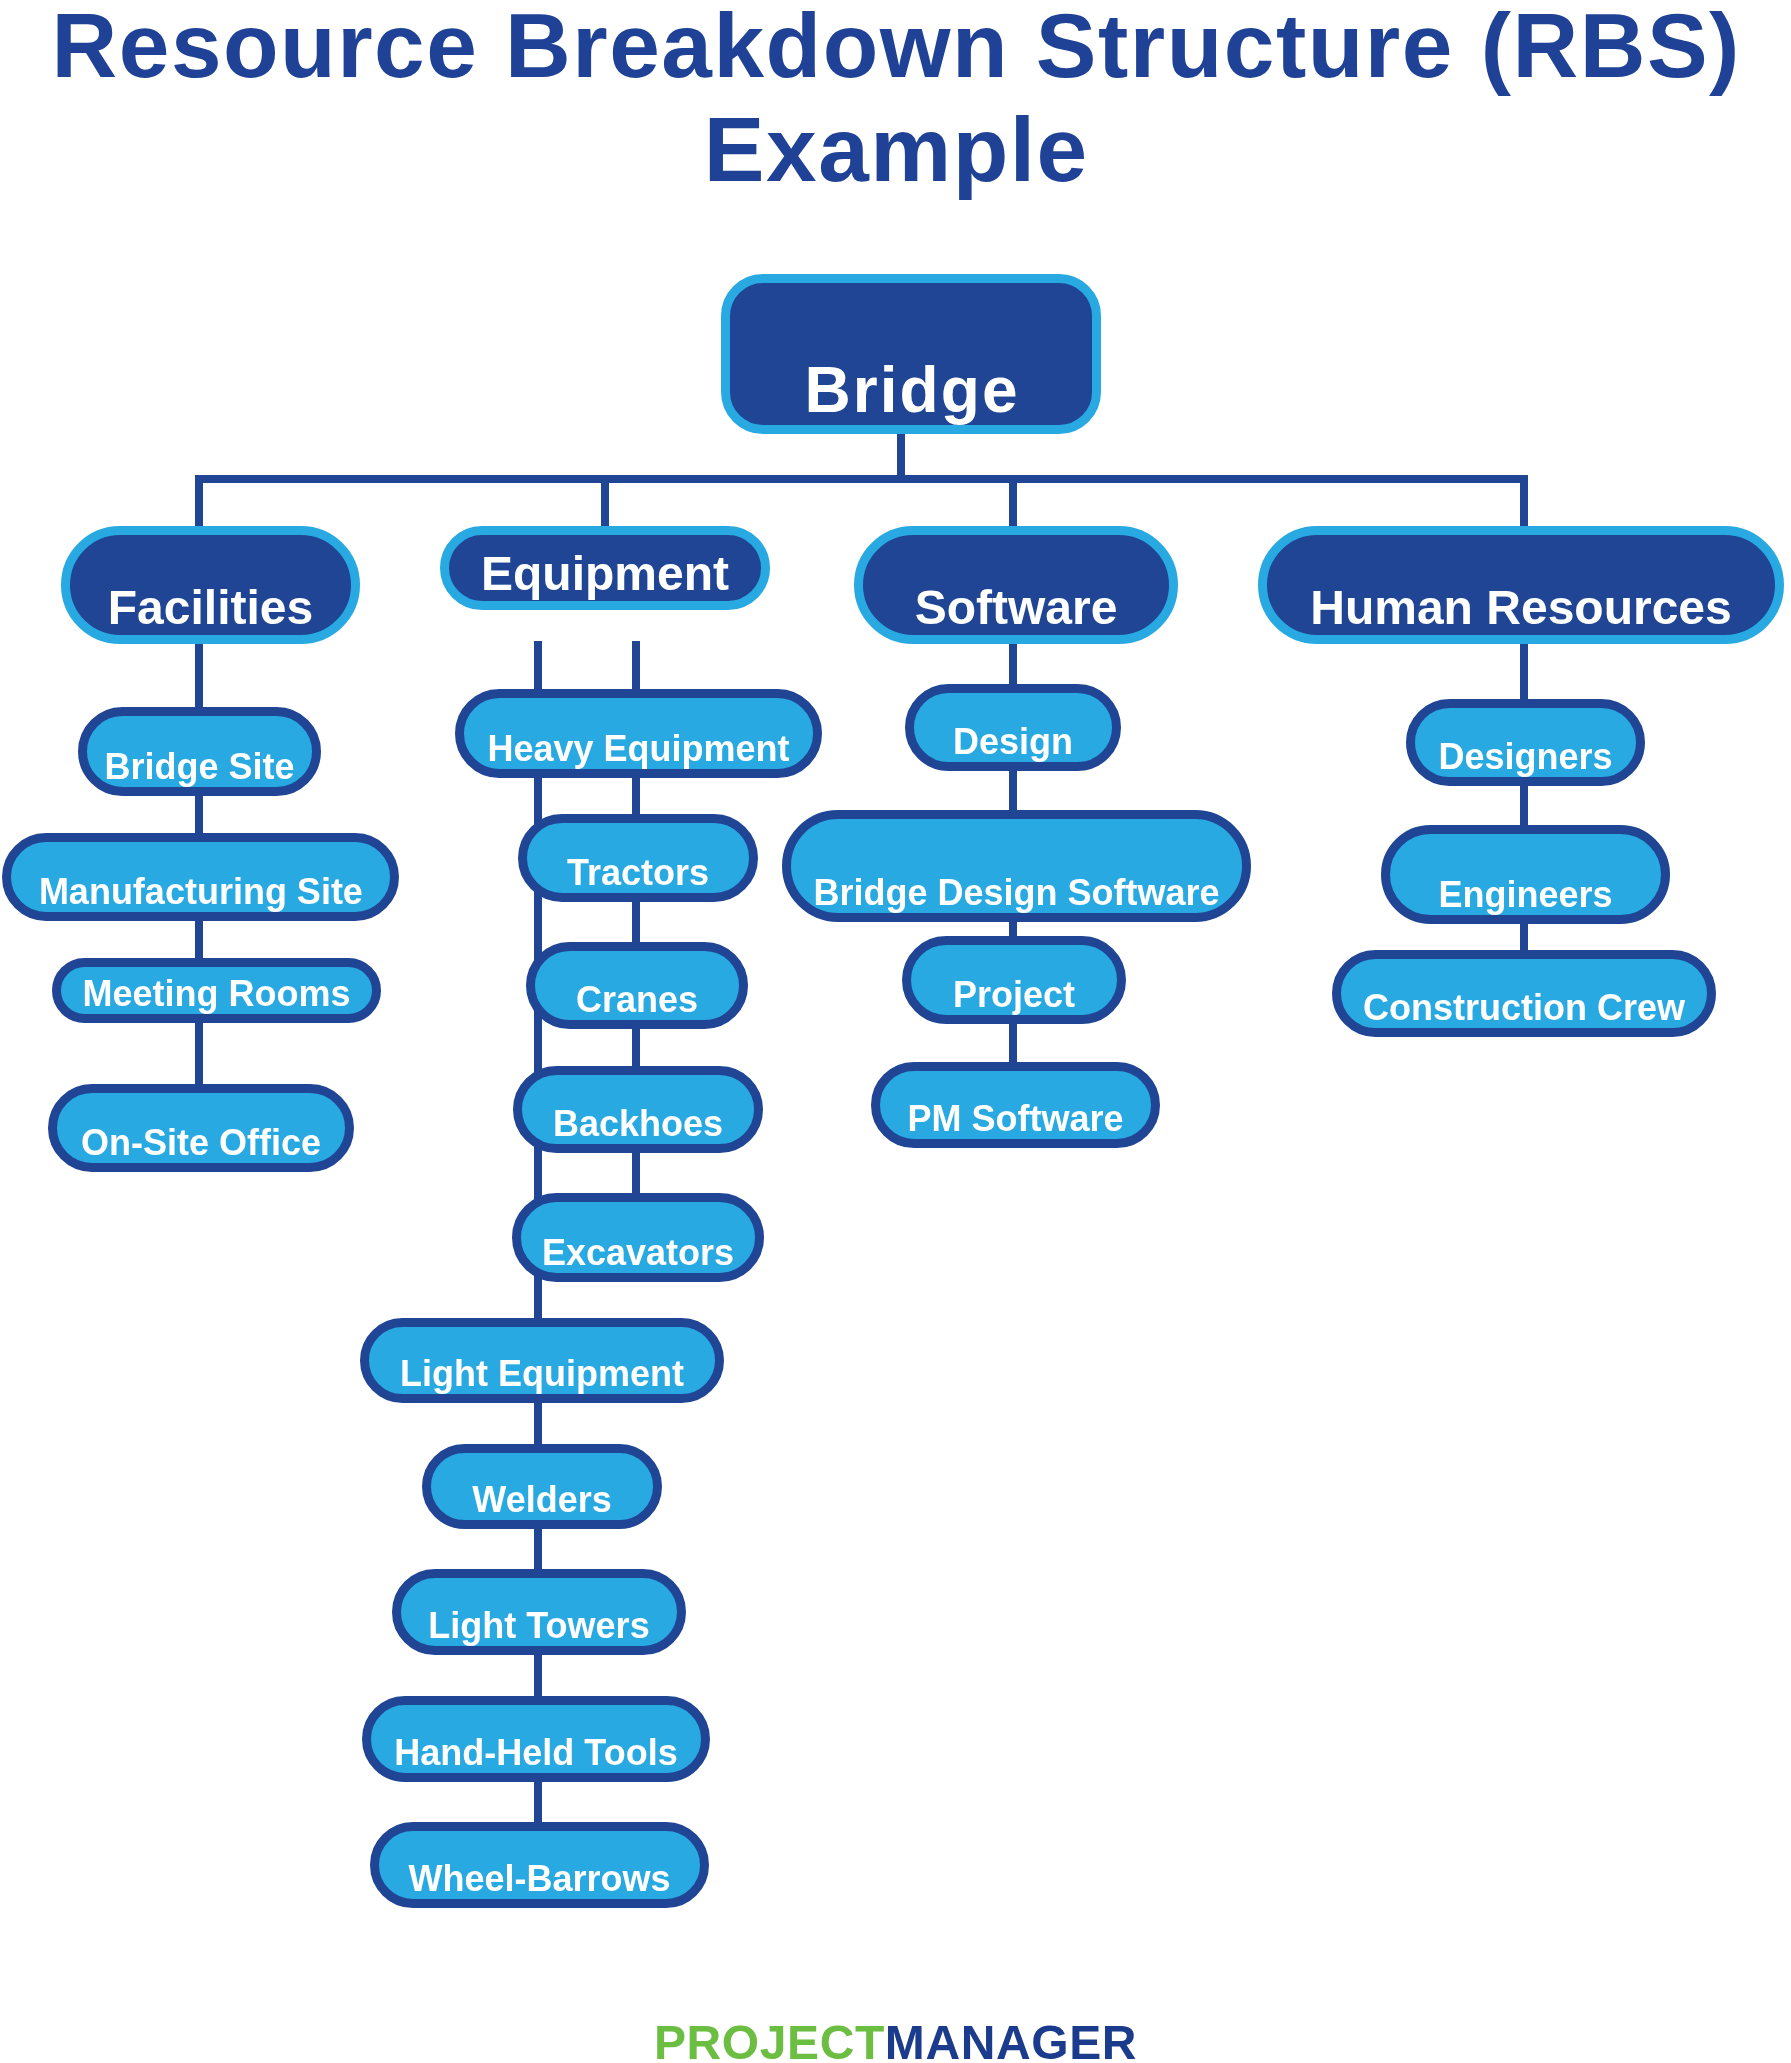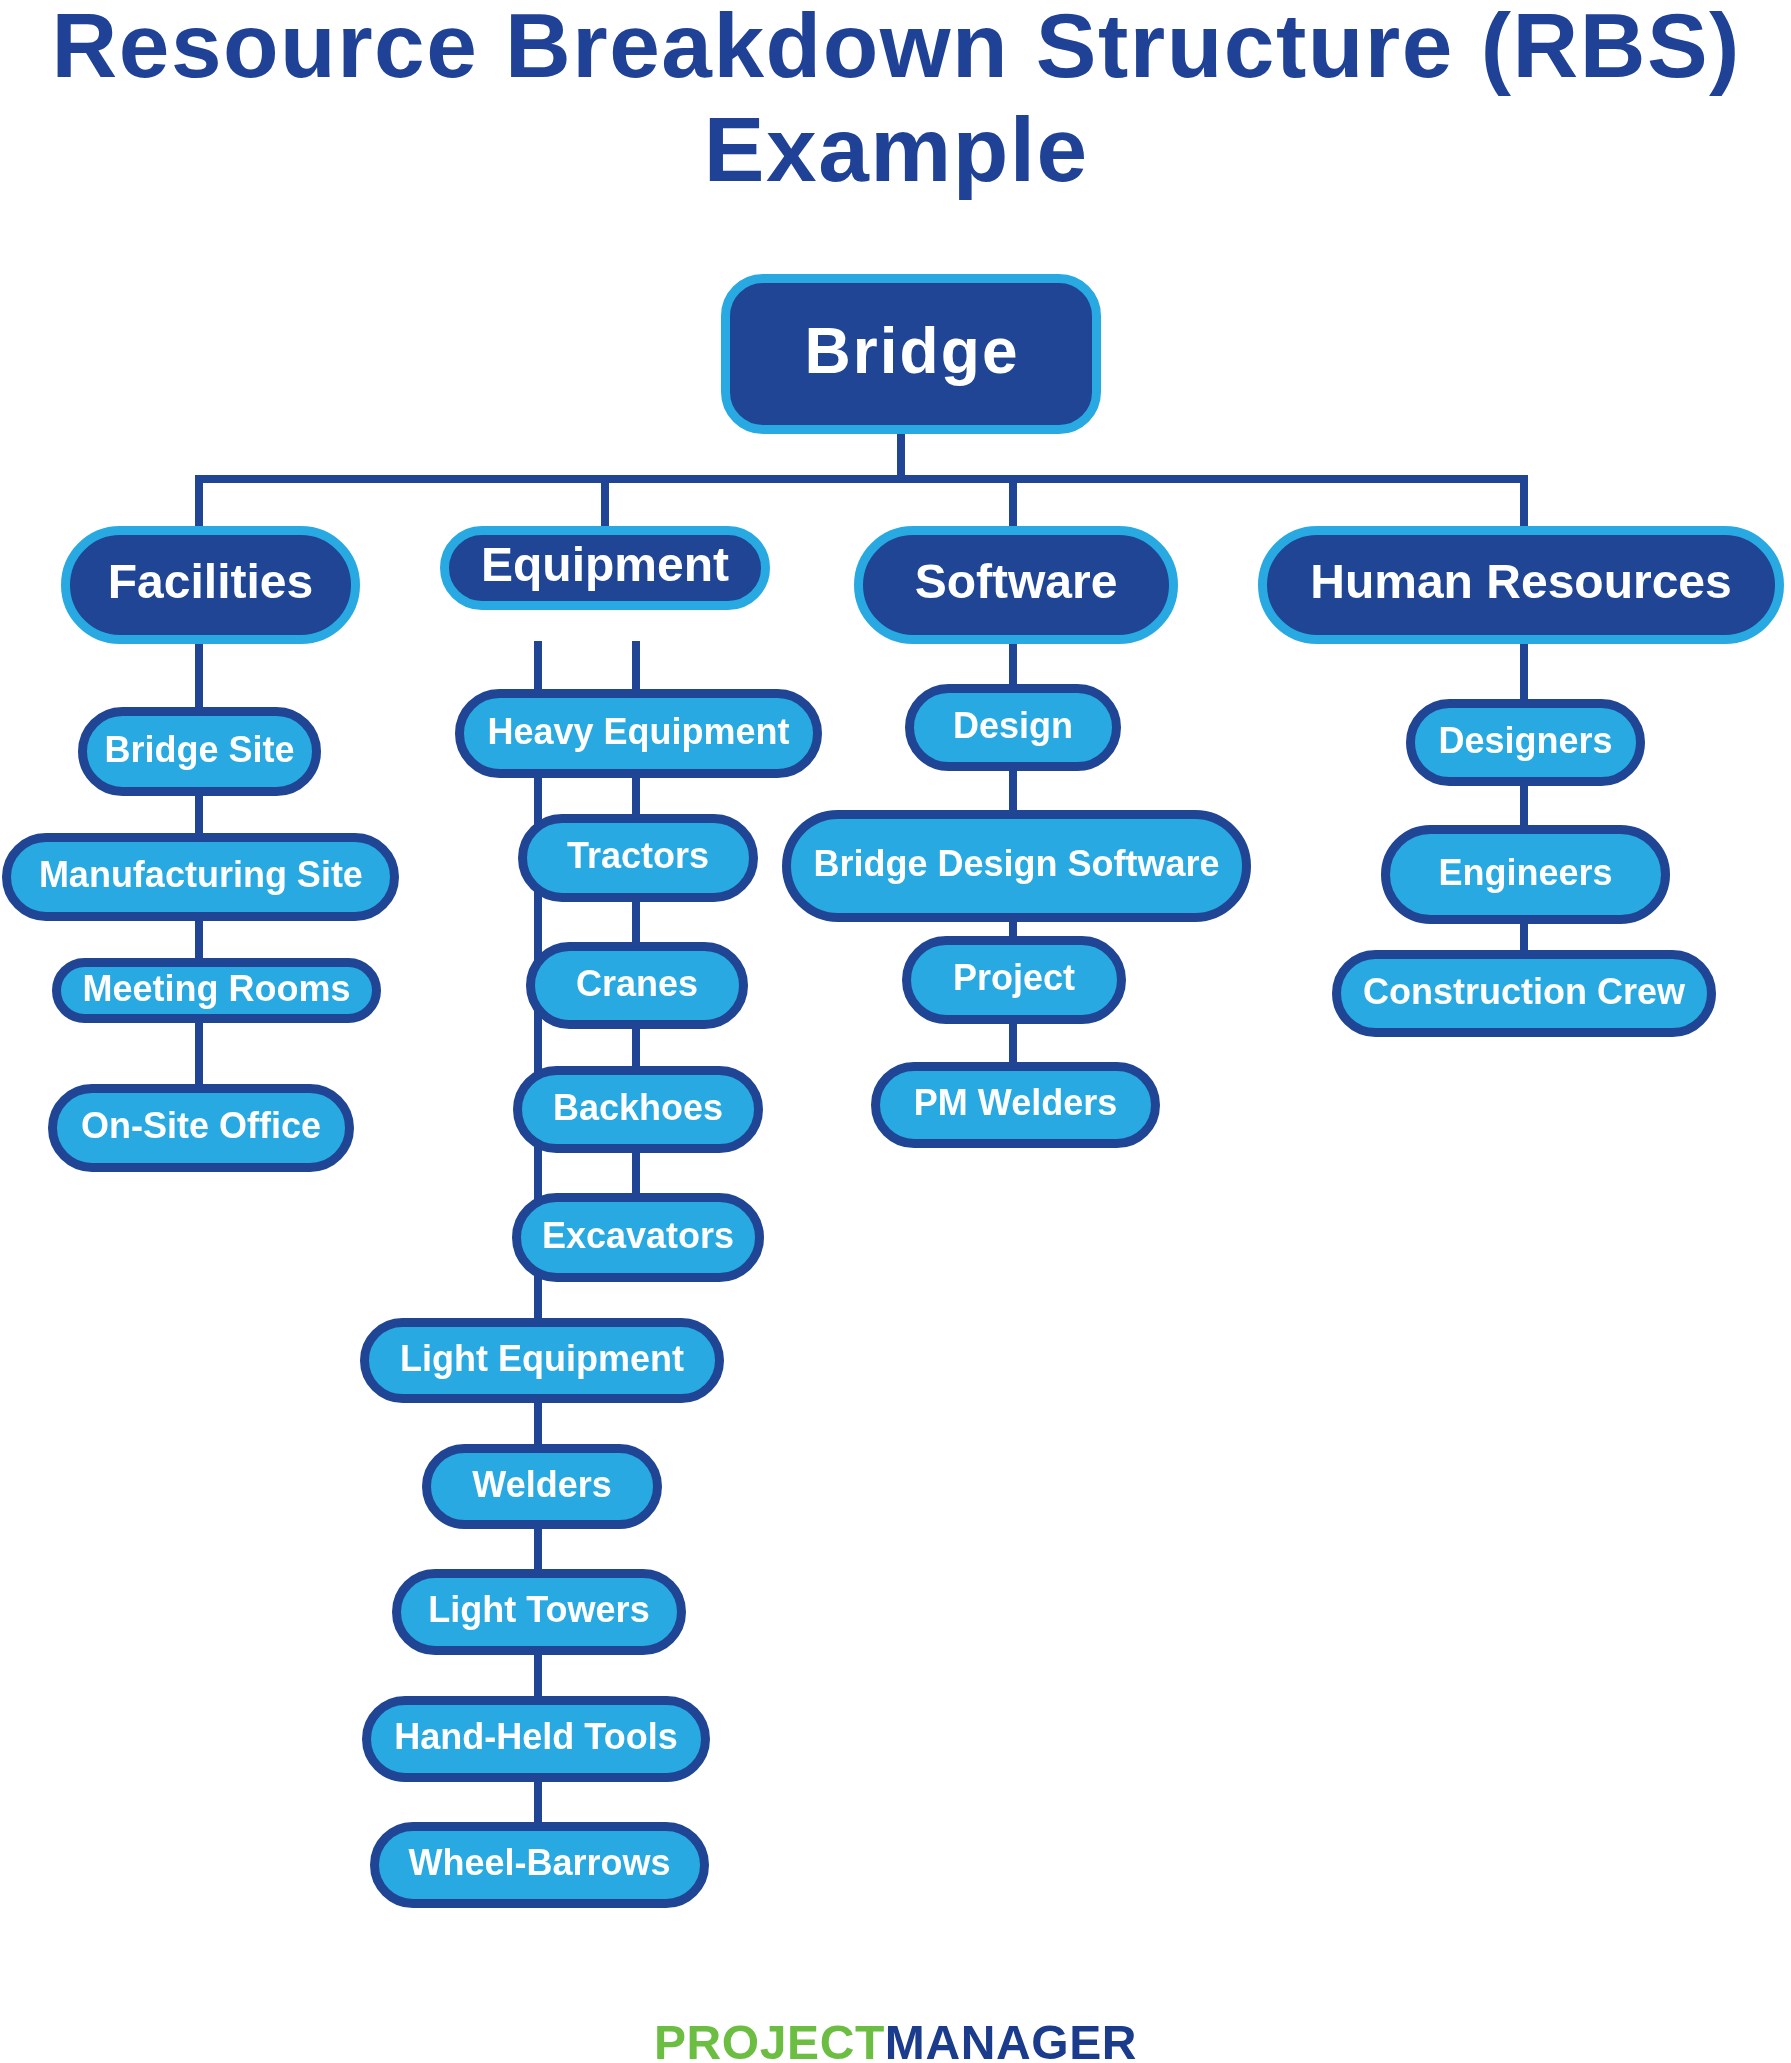--- a/index.html
+++ b/index.html
@@ -2,21 +2,21 @@
 <html style="font-size:13px"><head>
 <meta charset="utf-8">
 <style>
   html,body{margin:0;padding:0;background:#ffffff;}
   body{width:1791px;height:2064px;overflow:hidden;font-family:"Liberation Sans",sans-serif;
        -webkit-font-smoothing:antialiased;}
   #stage{position:relative;width:1791px;height:2064px;background:#ffffff;overflow:hidden;padding-left:44px;}
   .title{position:absolute;left:0;top:-5.6px;width:1791px;text-align:center;color:#1f4296;
          font-weight:700;font-size:91px;line-height:104px;letter-spacing:1.5px;}
   .title>div{margin-right:-1.5px;}
-  .node{position:absolute;box-sizing:border-box;display:flex;align-items:center;
+  .node{position:absolute;box-sizing:border-box;display:flex;align-items:flex-end;
         justify-content:center;color:#ffffff;font-weight:700;white-space:nowrap;line-height:1;}
   .lvl1{background:#1f4594;border:9px solid #29a9e1;border-radius:42px;font-size:64px;}
   .lvl1>span{position:relative;top:-3.2px;letter-spacing:2.1px;margin-right:-2.1px;}
   .lvl2{background:#1f4594;border:9px solid #29a9e1;border-radius:805px;font-size:48px;}
   .lvl2>span{position:relative;top:-3.2px;}
   .lvl3{background:#29a9e1;border:9px solid #1f4594;border-radius:805px;font-size:36px;}
   .lvl3>span{position:relative;top:-1.6px;}
   .ln{position:absolute;background:#1f4594;}
   .logo{position:absolute;left:0;top:2019px;width:1791px;text-align:center;
         font-weight:700;font-size:48px;line-height:48px;letter-spacing:0.6px;
@@ -101,21 +101,21 @@
   <div class="node lvl3" style="left:905px;top:684px;width:216px;height:87px">
       <span>Design</span>
     </div>
   <div class="node lvl3" style="left:782px;top:810px;width:469px;height:112px">
       <span>Bridge Design Software</span>
     </div>
   <div class="node lvl3" style="left:902px;top:936px;width:224px;height:88px">
       <span>Project</span>
     </div>
   <div class="node lvl3" style="left:871px;top:1062px;width:289px;height:86px">
-      <span>PM Welders</span>
+      <span>PM Software</span>
     </div>
   <div class="node lvl3" style="left:1406px;top:699px;width:239px;height:87px">
       <span>Designers</span>
     </div>
   <div class="node lvl3" style="left:1381px;top:825px;width:289px;height:99px">
       <span>Engineers</span>
     </div>
   <div class="node lvl3" style="left:1332px;top:950px;width:384px;height:87px">
       <span>Construction Crew</span>
     </div>

